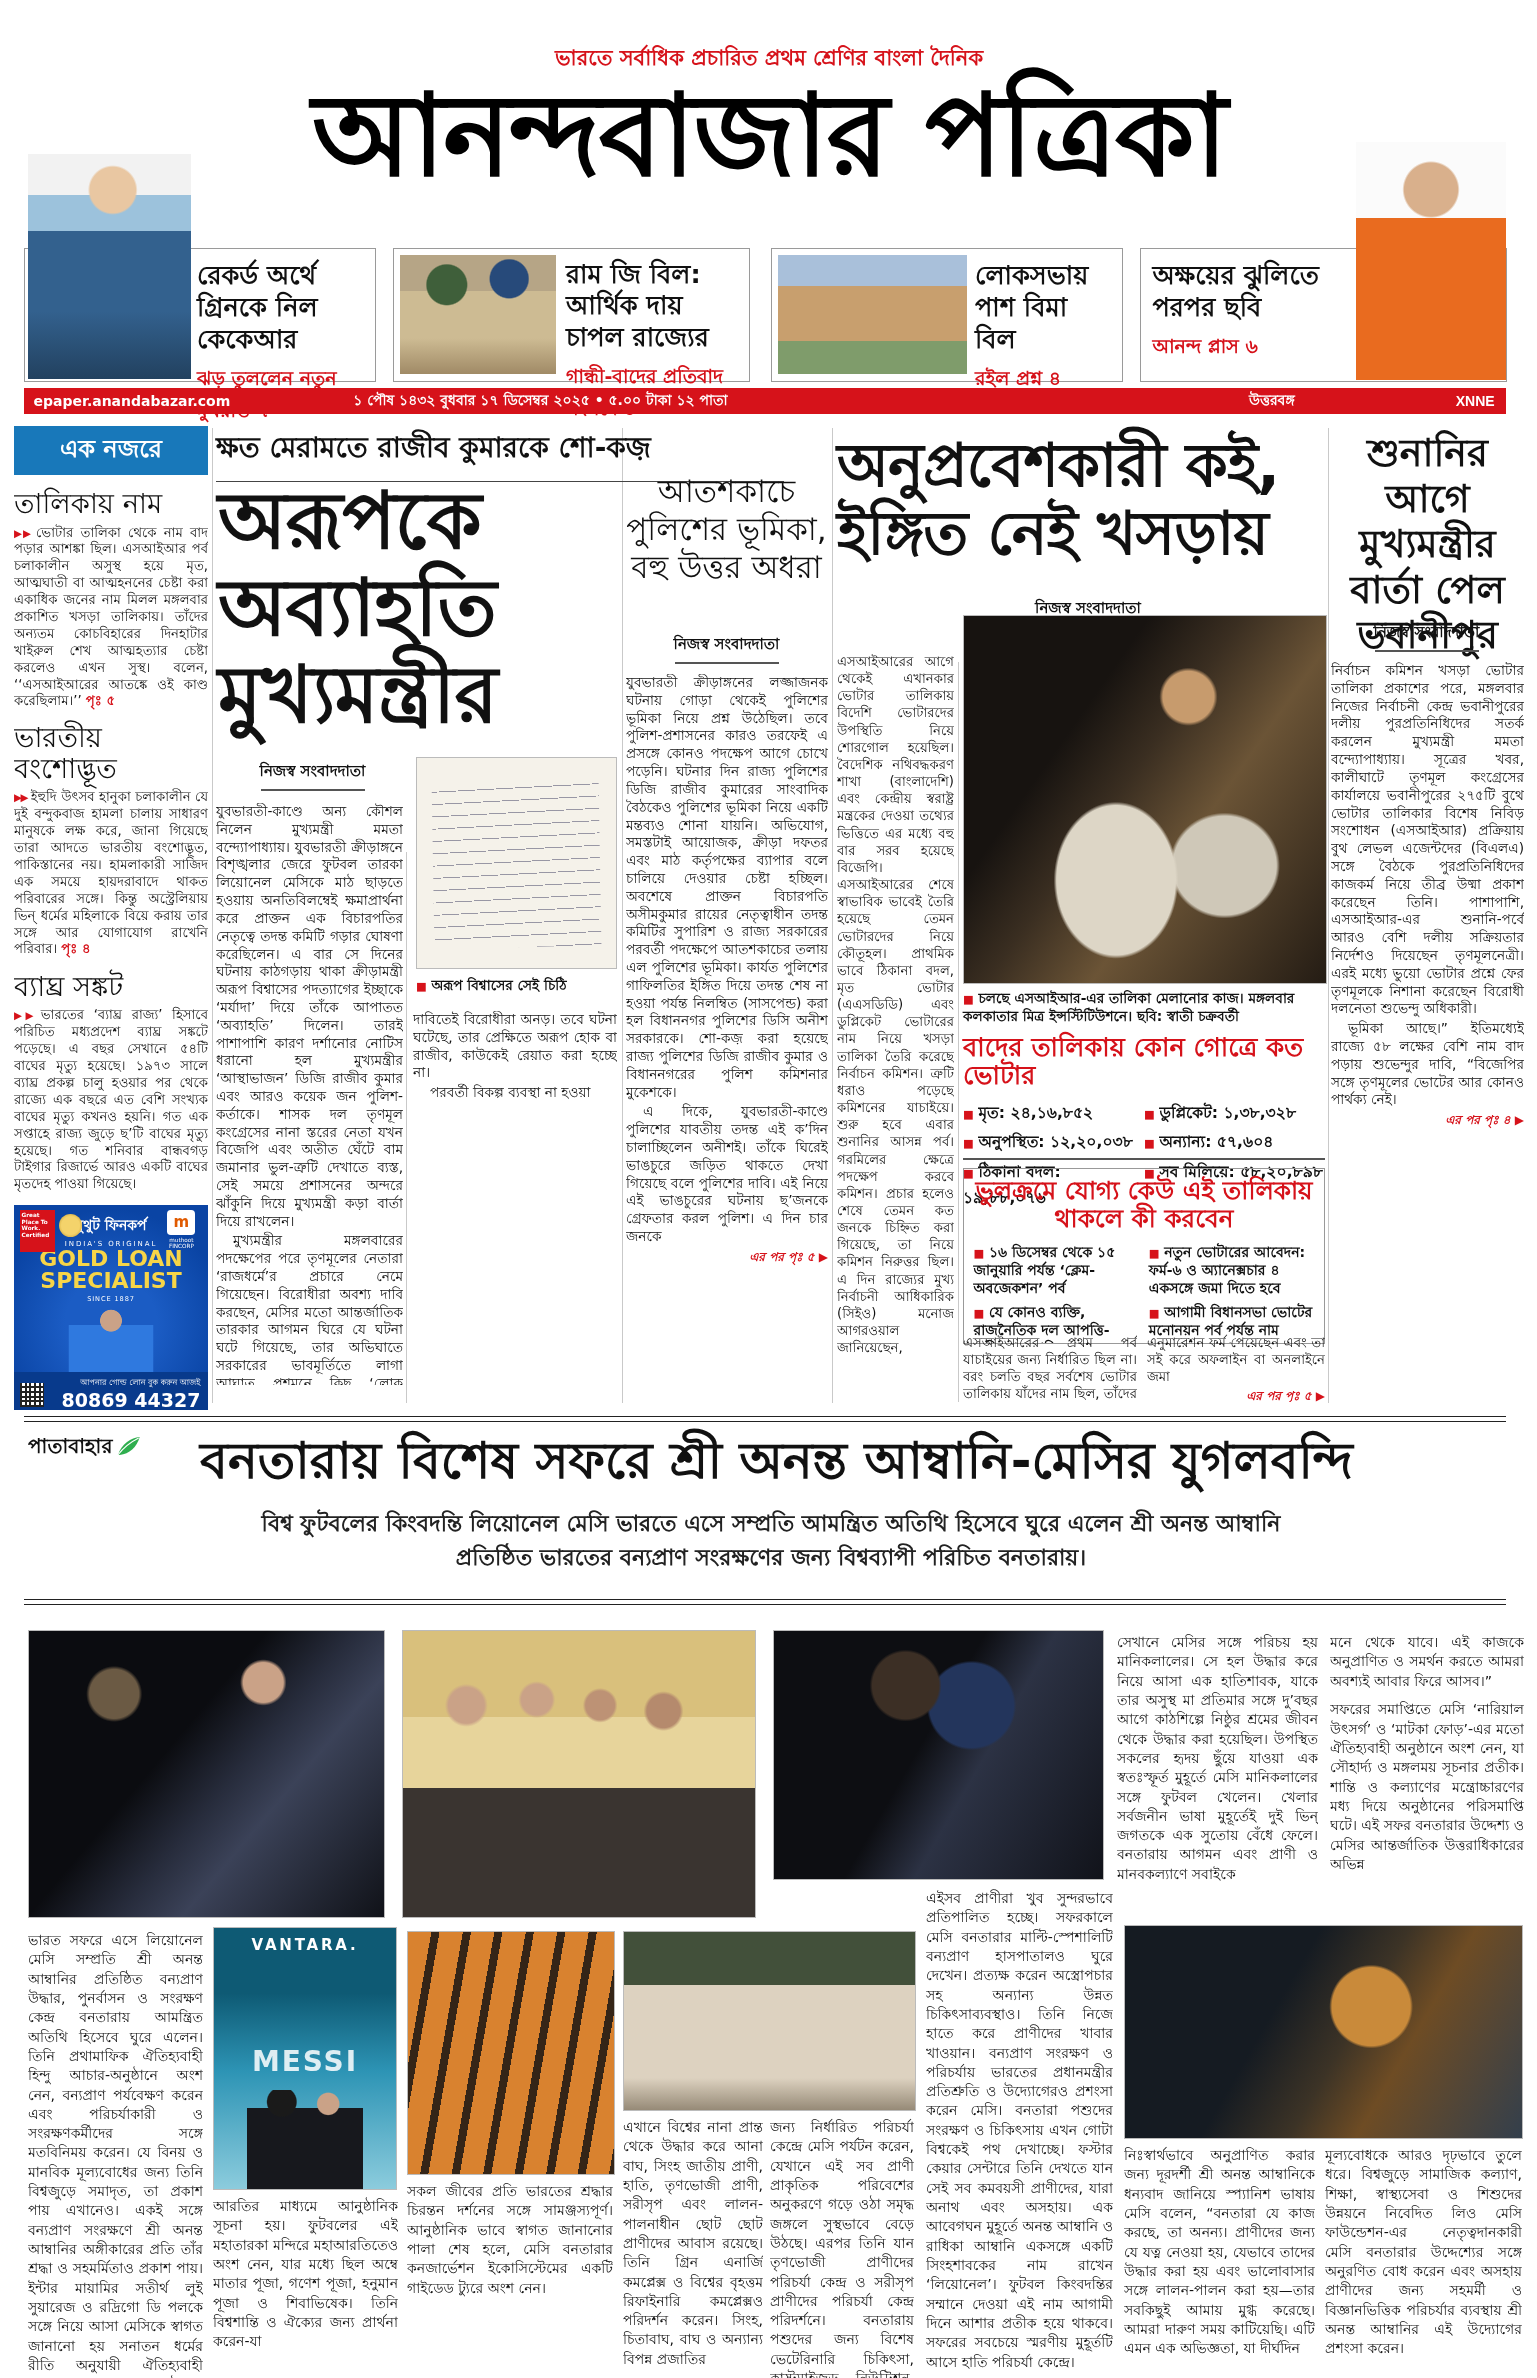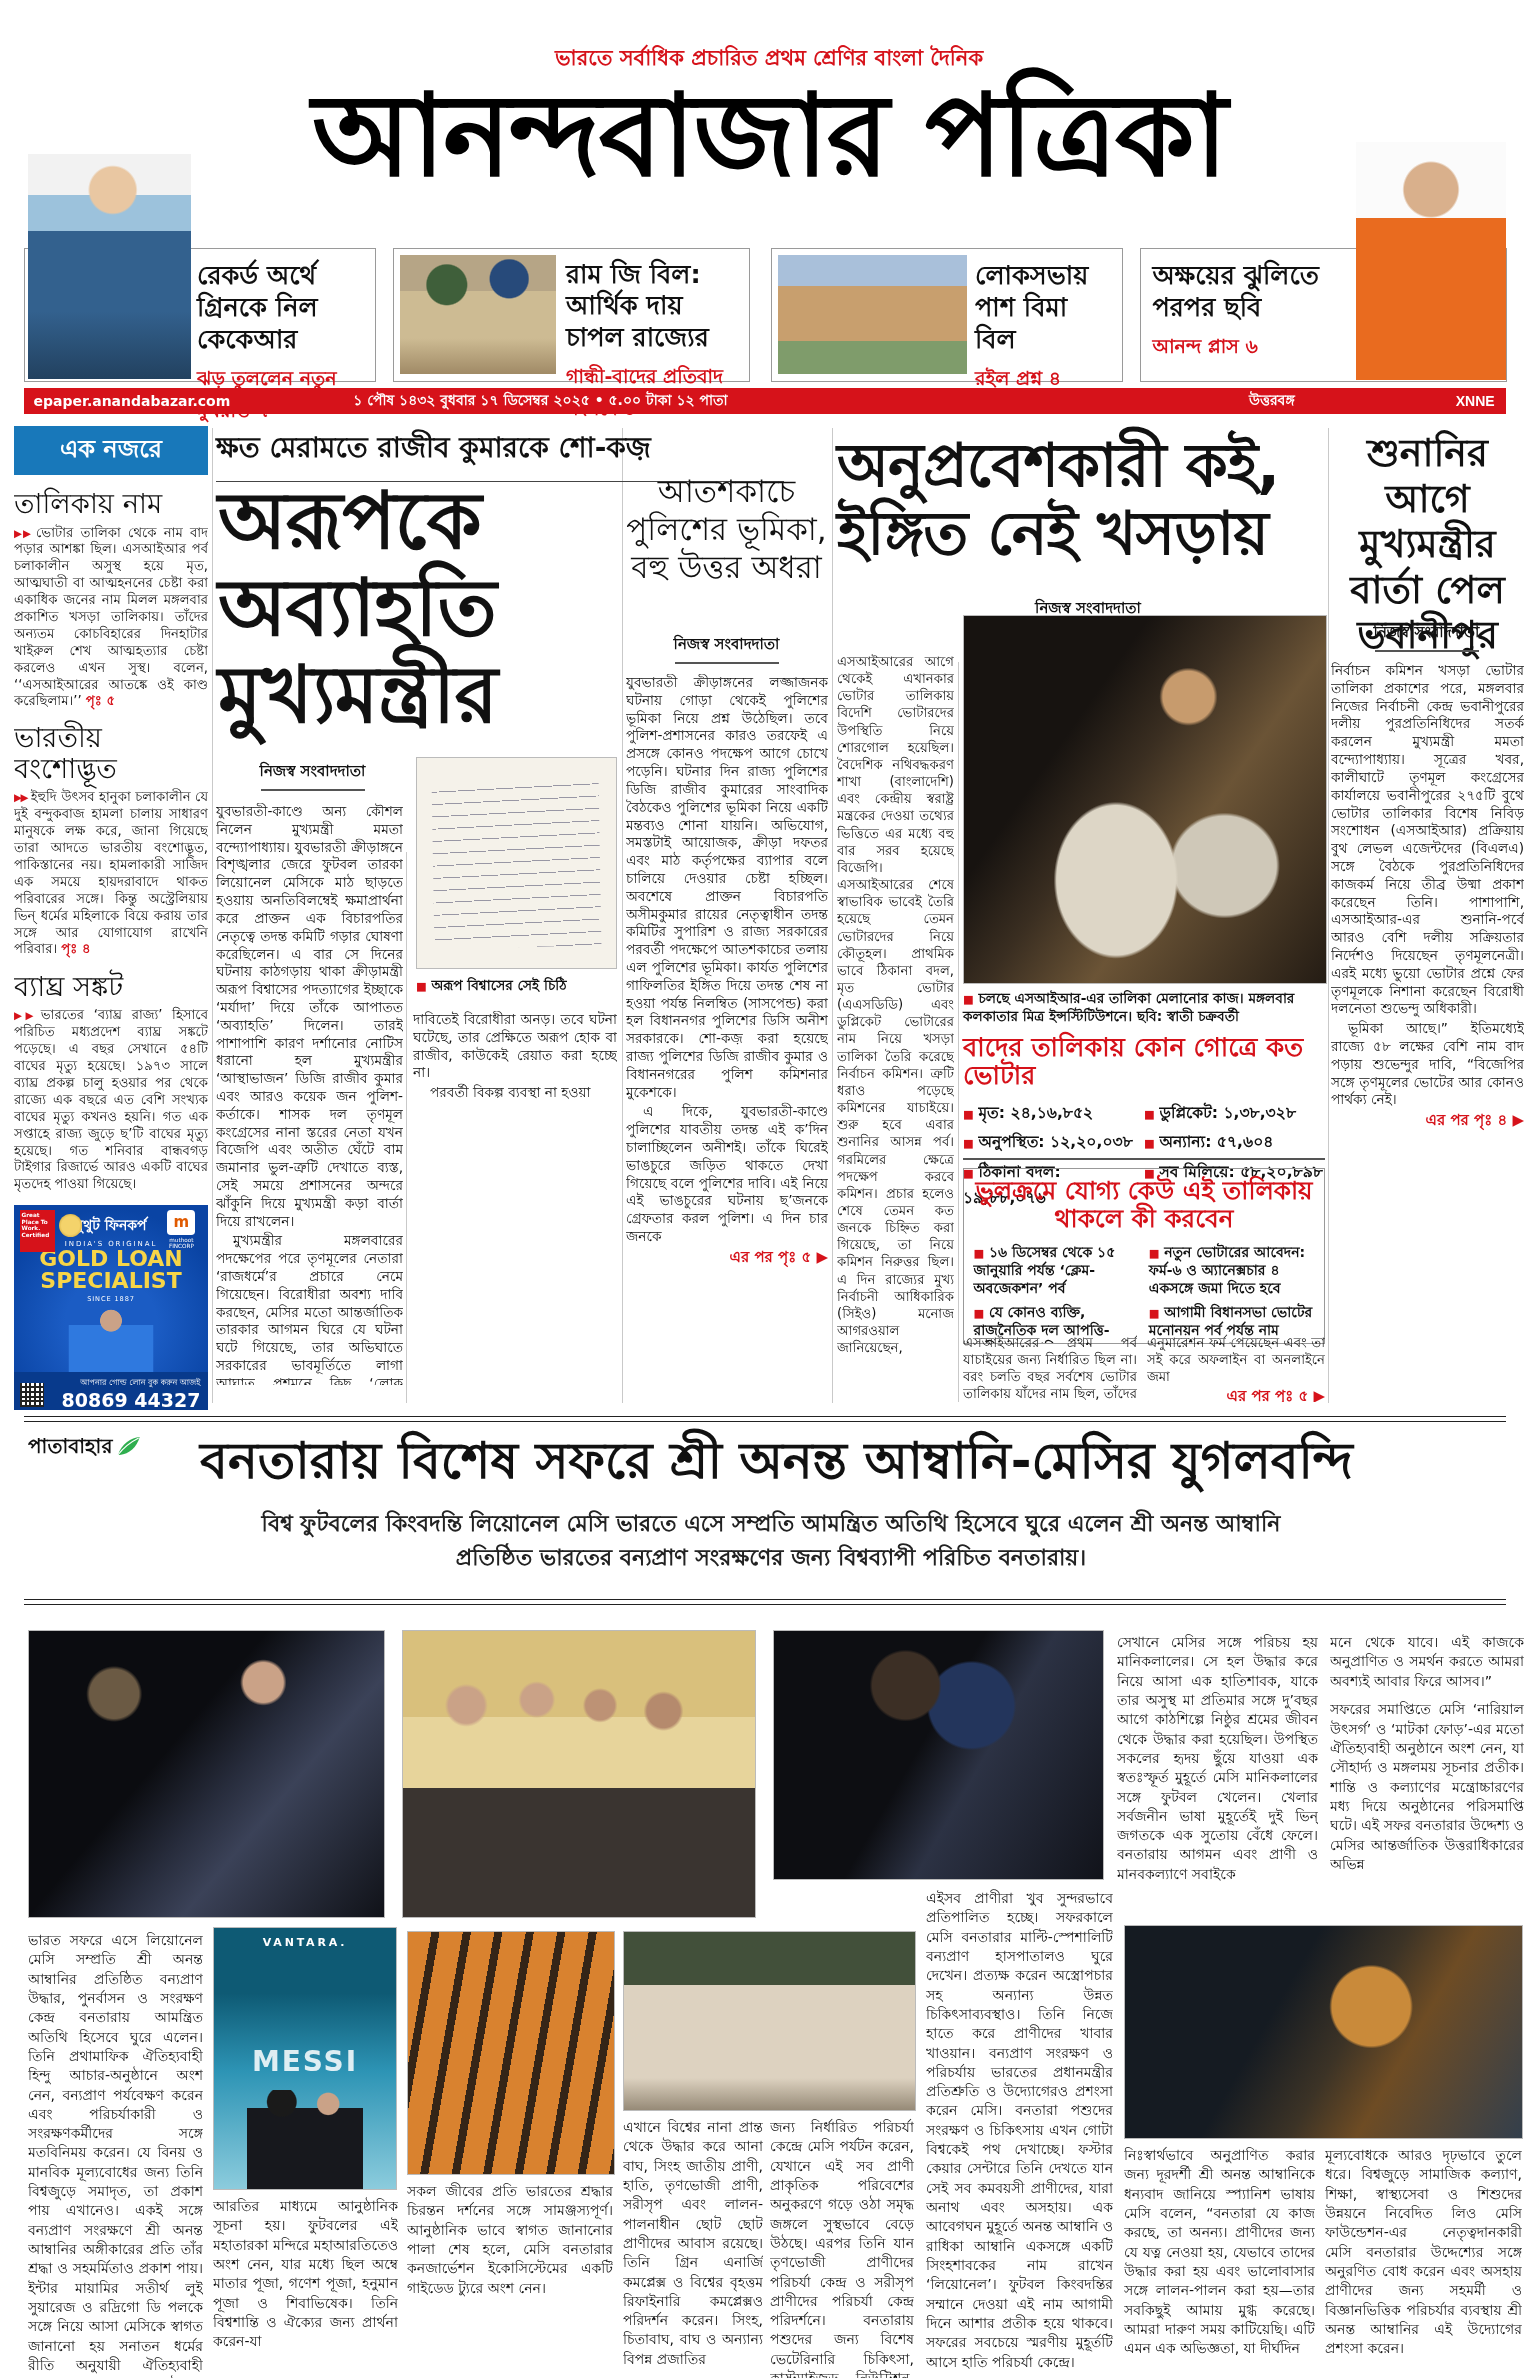--- a/index.html
+++ b/index.html
@@ -65,21 +65,21 @@
   .brief-body{font-size:13.2px;line-height:1.28;text-align:justify;}
   .brief-body .bullet{color:#d6121a;font-size:10.4px;letter-spacing:-1.9px;margin-right:3.8px;}
   .pageref{color:#d6121a;font-weight:800;}
 
   
   .body-txt{font-size:13.7px;line-height:1.3;text-align:justify;}
   .body-txt p{margin:0 0 1.9px;text-indent:17px;}
   .body-txt p.noind{text-indent:0;}
   .byline{font-weight:800;font-size:15px;text-align:center;}
   .byline:after{content:"";display:block;width:104px;height:1.9px;background:#555;margin:4.7px auto 0;}
-  .cont{color:#d6121a;font-weight:800;font-size:15px;white-space:nowrap;}
+  .cont{color:#d6121a;font-weight:800;font-size:12px;white-space:nowrap;font-style:italic;}
   .kicker{font-weight:800;font-size:28px;border-bottom:1.9px solid #444;padding-bottom:7.6px;}
   .cap{font-weight:700;font-size:13.7px;line-height:1.3;}
   .sq{color:#d6121a;font-size:11.4px;margin-right:4.7px;}
 
   .h-a1{font-size:79px;font-weight:900;line-height:1.1;letter-spacing:-0.9px;}
   .h-a2{font-size:31px;font-weight:400;line-height:1.22;text-align:center;}
   .h-a3{font-size:60px;font-weight:900;line-height:1.14;letter-spacing:-0.9px;}
   .h-a4{font-size:38px;font-weight:900;line-height:1.2;text-align:center;}
 
   .box1-title{color:#d6121a;font-weight:900;font-size:25.6px;line-height:1.1;}
@@ -114,21 +114,21 @@
   .ad-person{position:absolute;left:50%;top:102px;width:85px;height:76px;transform:translateX(-50%);
     background:radial-gradient(circle at 50% 18%,#caa287 0 14%,rgba(0,0,0,0) 15%),
     linear-gradient(180deg,rgba(0,0,0,0) 0 24%,#2f79df 24%);border-radius:7.6px 7.6px 0 0;}
   .ad-foot{position:absolute;left:0;bottom:0;width:100%;height:49px;background:#083a8c;}
   .ad-cta{font-size:8px;text-align:right;padding:4.7px 7.6px 0;}
   .ad-phone{font-size:19px;font-weight:900;text-align:right;padding-right:7.6px;}
   .ad-qr{position:absolute;left:5.7px;bottom:13.2px;width:24.6px;height:24.6px;background:#fff;
     background-image:repeating-linear-gradient(0deg,#222 0 1.9px,rgba(0,0,0,0) 1.9px 4.7px),repeating-linear-gradient(90deg,#222 0 1.9px,rgba(0,0,0,0) 1.9px 4.7px);}
 
   .leaf{display:inline-block;vertical-align:middle;margin-left:3.8px;}
-  .poster-brand{position:absolute;top:7.6px;width:100%;text-align:center;color:#fff;font-size:11px;letter-spacing:2.8px;font-weight:700;}
+  .poster-brand{position:absolute;top:7.6px;width:100%;text-align:center;color:#fff;font-size:15px;letter-spacing:2.8px;font-weight:700;}
   .poster-title{position:absolute;top:45%;width:100%;text-align:center;color:rgba(255,255,255,.85);font-size:28px;font-weight:900;letter-spacing:1.9px;}
   .poster-sub{position:absolute;top:72%;width:100%;text-align:center;color:rgba(255,255,255,.8);font-size:10.4px;font-weight:800;letter-spacing:1.9px;}
   .poster-figs{position:absolute;bottom:0;left:18%;width:64%;height:38%;
     background:radial-gradient(circle at 30% 12%,#1a1a1a 0 12%,rgba(0,0,0,0) 13%),
     radial-gradient(circle at 70% 14%,#caa287 0 9%,rgba(0,0,0,0) 10%),
     linear-gradient(180deg,rgba(0,0,0,0) 0 18%,#17181d 18%);}
 </style>
 </head>
 <body>
 

